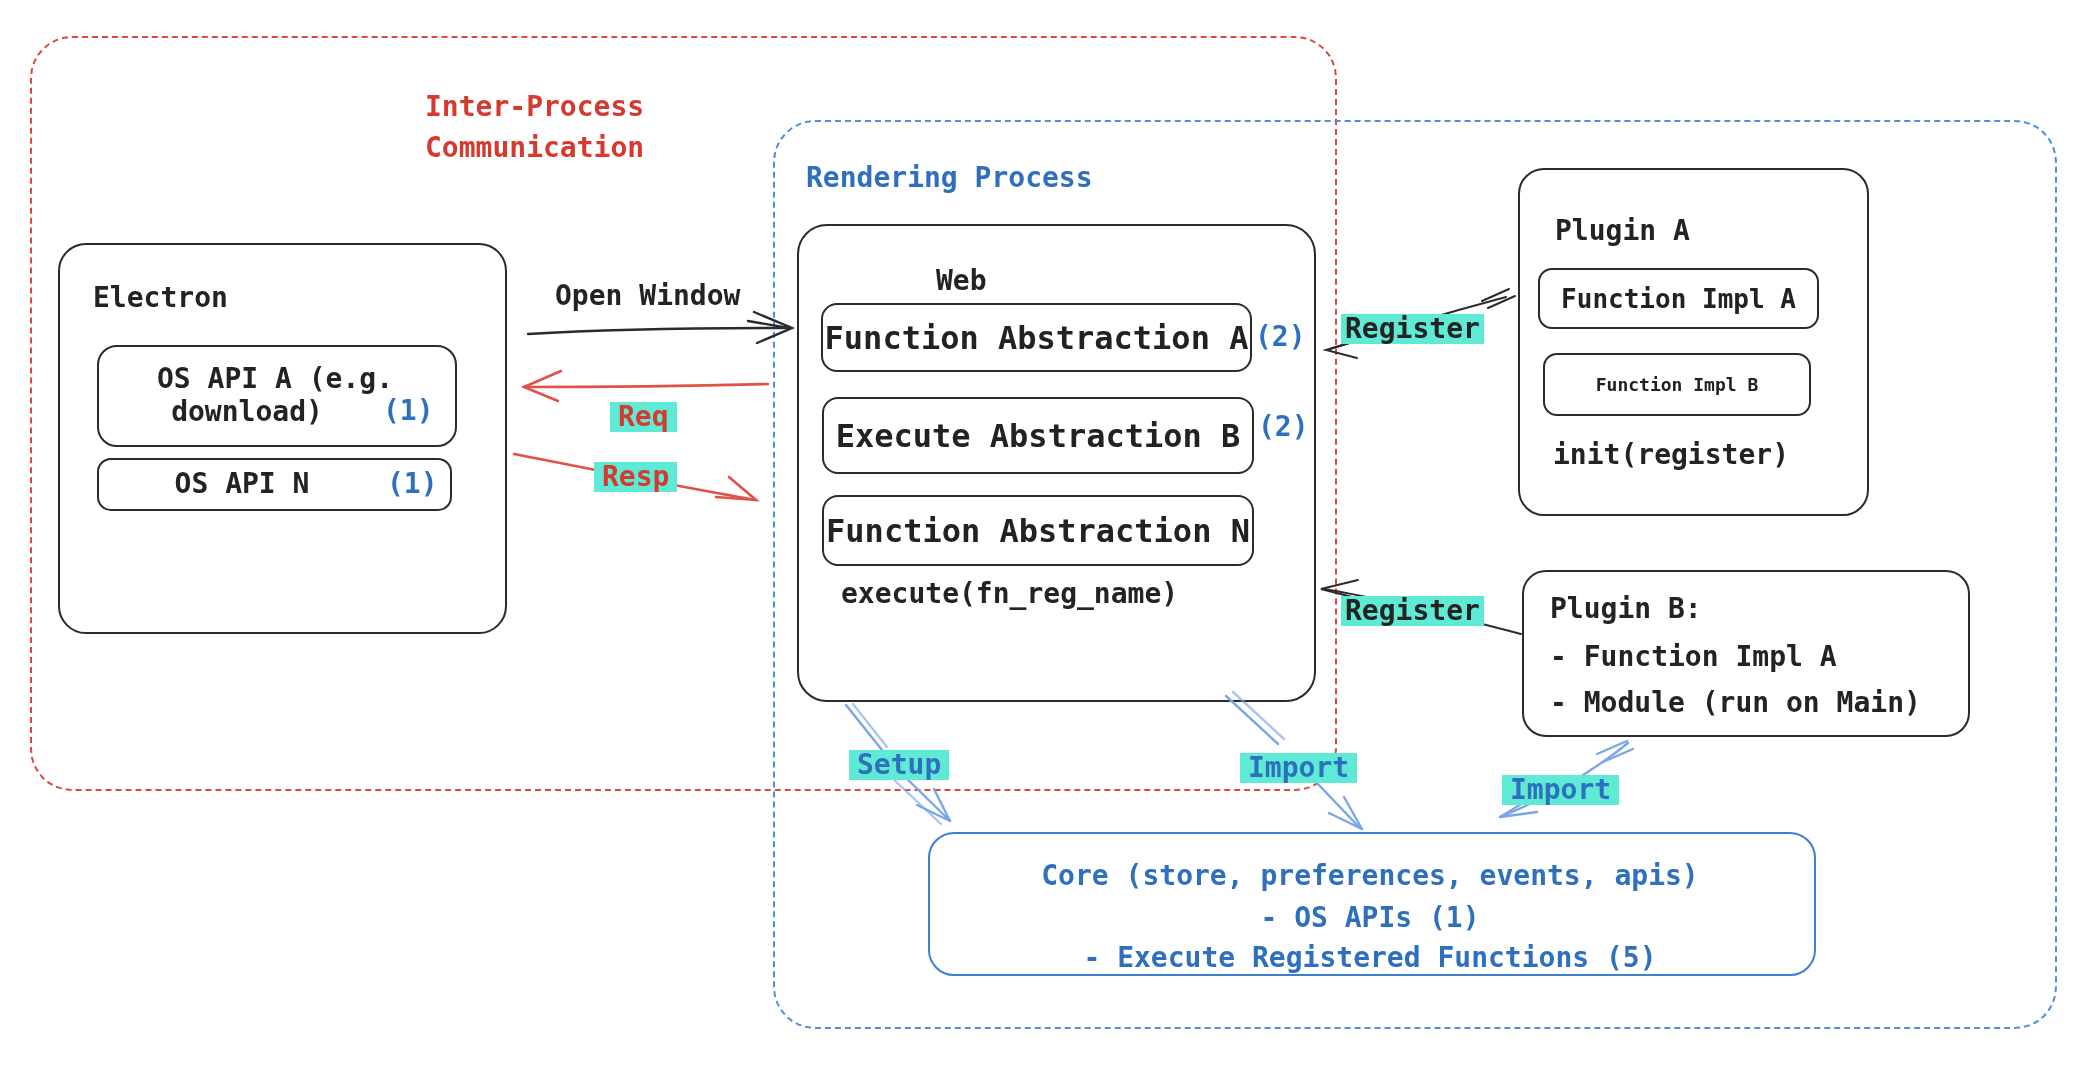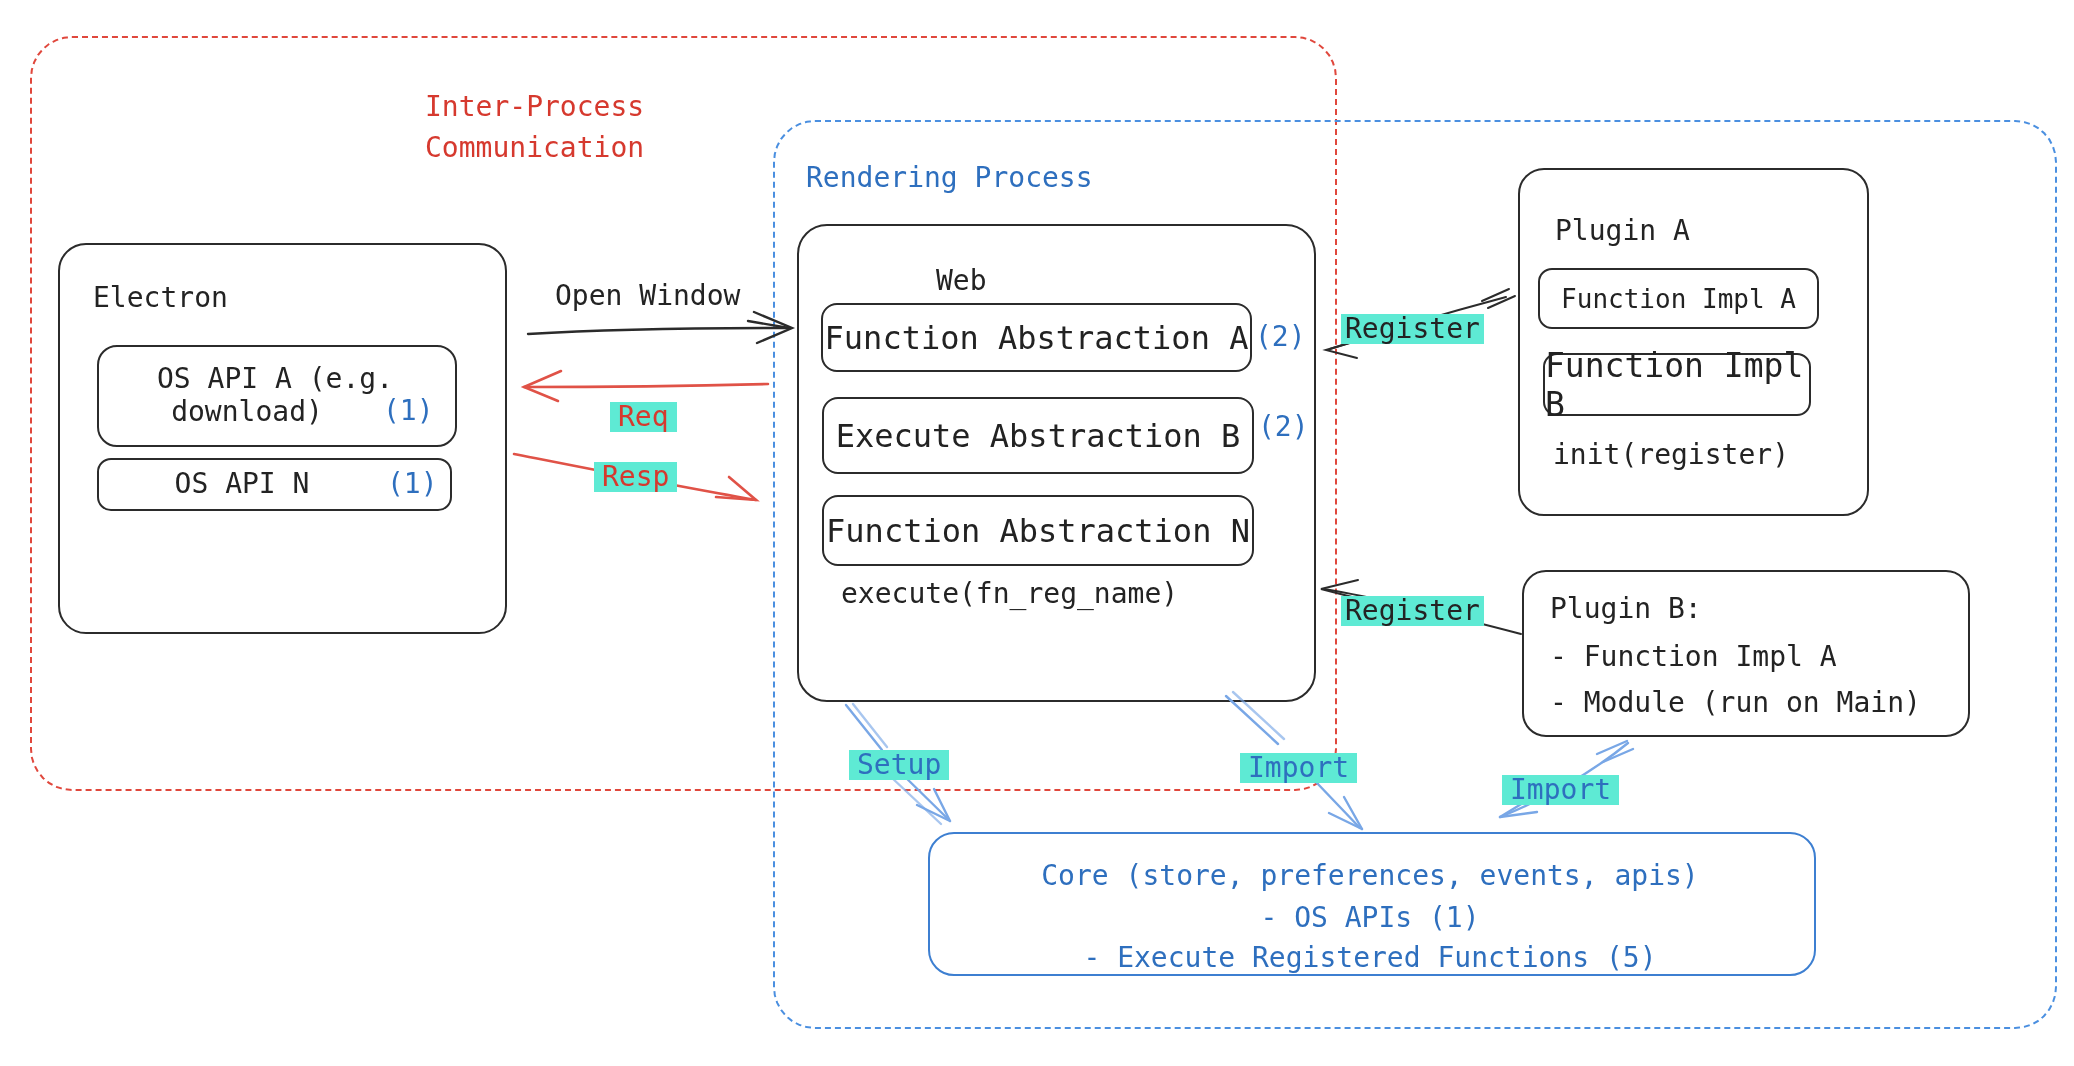--- a/index.html
+++ b/index.html
@@ -1,17 +1,17 @@
 <!DOCTYPE html>
 <html><head>
 <meta charset="utf-8">
 <style>
   html,body{margin:0;padding:0;background:#fff;}
   #canvas{position:relative;width:2074px;height:1066px;background:#ffffff;overflow:hidden;
-          font-family:"DejaVu Sans Mono","Liberation Mono",monospace;color:#222;}
+          font-family:"DejaVu Sans Mono","Liberation Mono",monospace;color:#222;font-weight:bold;}
   .txt{position:absolute;font-size:28px;line-height:30px;white-space:pre;}
   .red{color:#d6392e;}
   .blue{color:#2e6fbe;}
   .ink{color:#232323;}
   .dashbox{position:absolute;z-index:1;}
   .red-dash{border:2.5px dashed #e0473c;border-radius:42px;}
   .blue-dash{border:2.5px dashed #4a8fe0;border-radius:42px;}
   .node{position:absolute;background:#fff;border:2.5px solid #2b2b2b;z-index:2;}
   .subnode{position:absolute;background:#fff;border:2.2px solid #2b2b2b;z-index:3;
            display:flex;align-items:center;justify-content:center;font-size:32px;}
@@ -55,21 +55,21 @@
   <div class="subnode" style="left:822px;top:495px;width:428px;height:67px;border-radius:16px;">
     <span>Function Abstraction N</span>
   </div>
   <div class="txt ink z3" style="left:841px;top:579px;">execute(fn_reg_name)</div>
 
   <div class="node" style="left:1518px;top:168px;width:347px;height:344px;border-radius:26px;"></div>
   <div class="txt ink z3" style="left:1555px;top:216px;">Plugin A</div>
   <div class="subnode" style="left:1538px;top:268px;width:277px;height:57px;border-radius:14px;font-size:26px;">
     <span>Function Impl A</span>
   </div>
-  <div class="subnode" style="left:1543px;top:353px;width:264px;height:59px;border-radius:14px;font-size:33px;">
+  <div class="subnode" style="left:1543px;top:353px;width:264px;height:59px;border-radius:14px;font-size:18px;">
     <span>Function Impl B</span>
   </div>
   <div class="txt ink z3" style="left:1553px;top:440px;">init(register)</div>
 
   <div class="node" style="left:1522px;top:570px;width:444px;height:163px;border-radius:24px;"></div>
   <div class="txt ink z3" style="left:1550px;top:594px;">Plugin B:</div>
   <div class="txt ink z3" style="left:1550px;top:642px;">- Function Impl A</div>
   <div class="txt ink z3" style="left:1550px;top:688px;">- Module (run on Main)</div>
 
   <div class="corebox" style="left:928px;top:832px;width:884px;height:140px;"></div>

